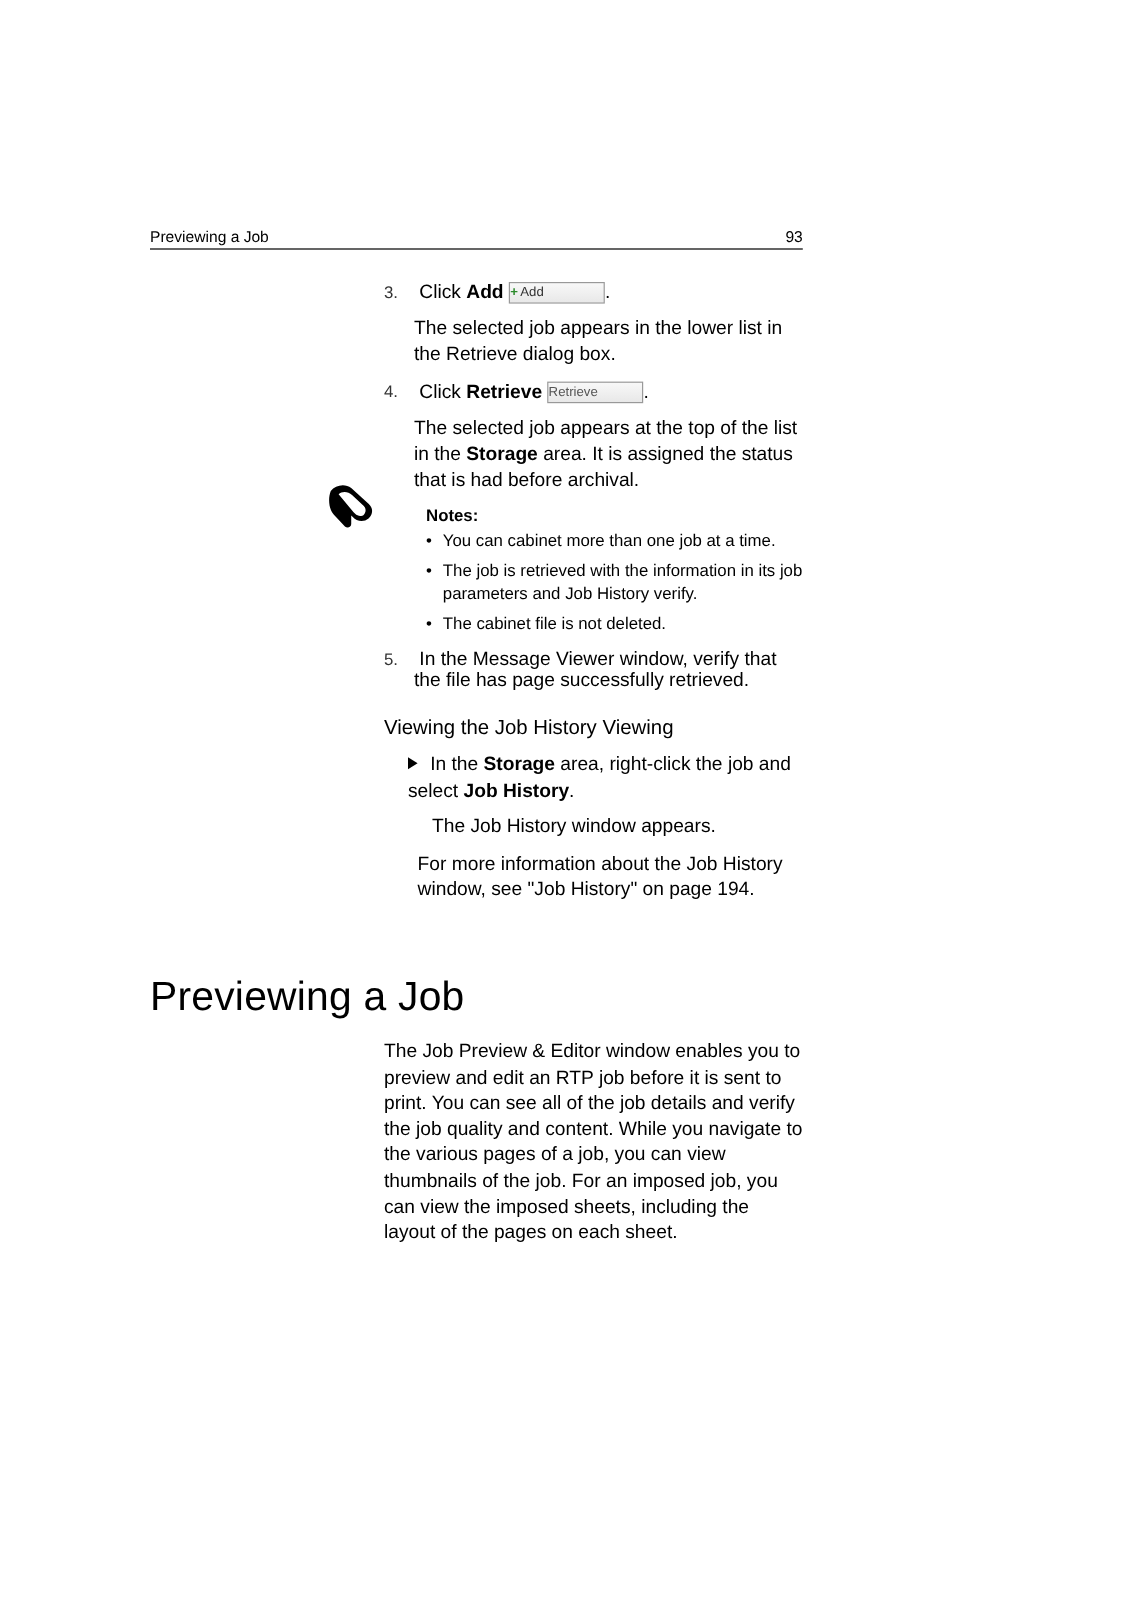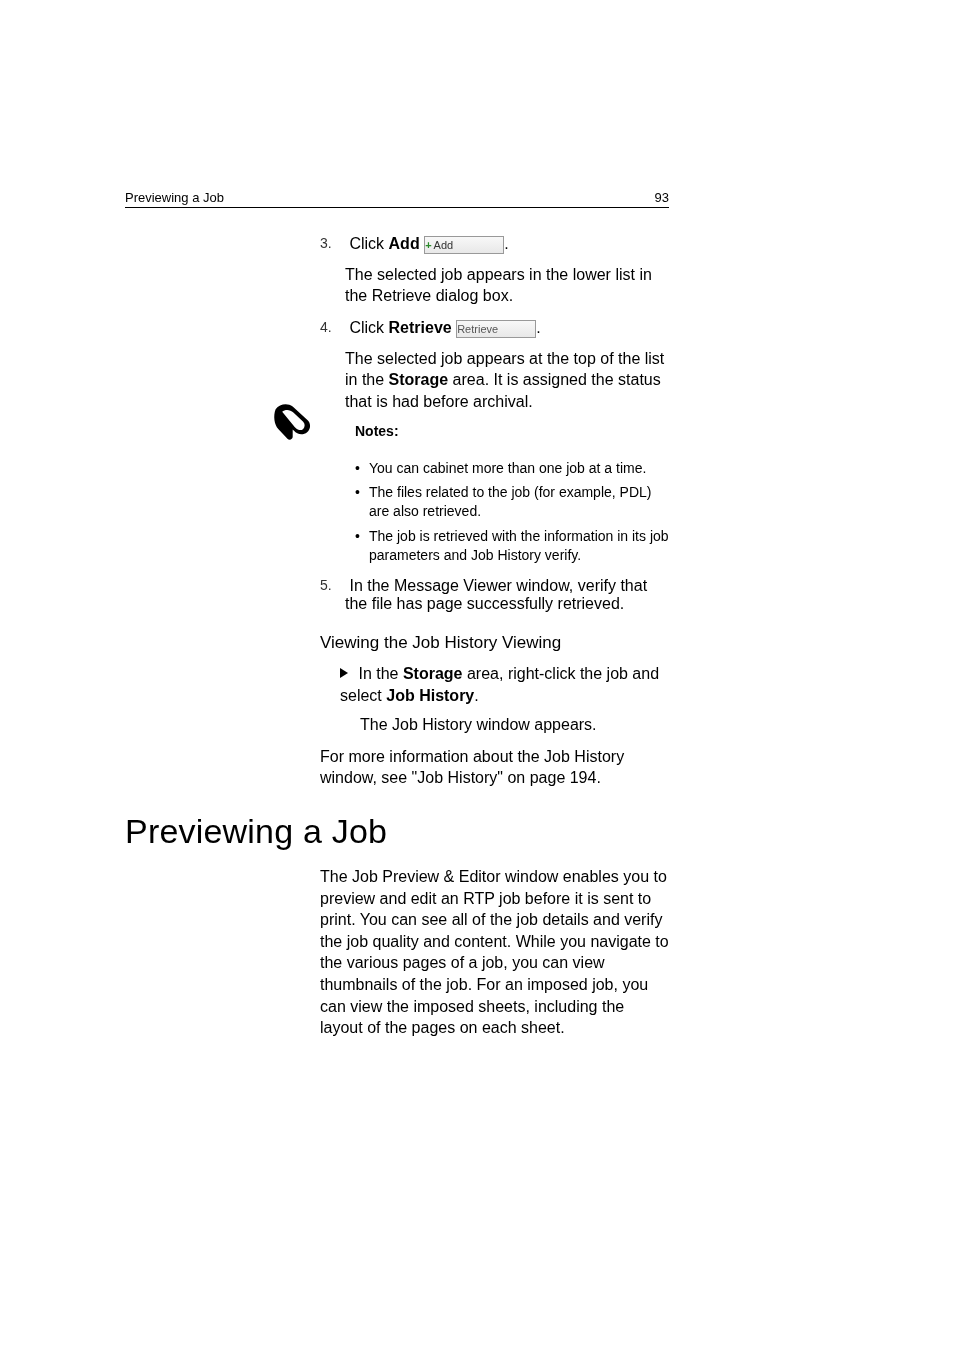--- a/index.html
+++ b/index.html
@@ -94,21 +94,21 @@
     color: #555;
   }
   .notes-block {
     margin-left: 25px;
     margin-top: 10px;
     margin-bottom: 12px;
   }
   .notes-title {
     font-weight: bold;
     font-size: 14px;
-    margin-bottom: 20px;
+    margin-bottom: 4px;
     margin-left: 10px;
   }
   ul.notes {
     list-style: none;
     margin: 0;
     padding: 0;
     font-size: 14px;
   }
   ul.notes > li {
     position: relative;
@@ -131,21 +131,21 @@
     display:inline-block;
     width: 0; height: 0;
     border-top: 5px solid transparent;
     border-bottom: 5px solid transparent;
     border-left: 8px solid #000;
     margin-right: 6px;
     vertical-align: 1px;
   }
   .indent1 { margin-left: 20px; line-height:1.35; }
   .indent2 { margin-left: 40px; margin-top:8px; line-height:1.35; }
-  .para { line-height: 1.35; margin-top: 10px; }
+  .para { line-height: 1.35; margin-top: 10px; margin-left: 28px; }
   h1.section {
     position: absolute;
     left: 125px;
     font-weight: 300;
     font-size: 34px;
     margin: 0;
     letter-spacing: 0.2px;
   }
   .chart-para {
     position: absolute;
@@ -199,22 +199,22 @@
           </span>
         </div>
         <span class="step-cont">
           <span>The selected job appears at the top of the list in the </span><span class="bold">Storage</span><span> area. It is assigned the status that is had before archival.</span>
         </span>
 
         <div class="notes-block">
           <div class="notes-title">Notes:</div>
           <ul class="notes">
             <li>You can cabinet more than one job at a time.</li>
-            <li>The files related to the job (for example, PDL) are also retrieved.</li>
             <li>The job is retrieved with the information in its job parameters and Job History verify.</li>
+            <li>The cabinet file is not deleted.</li>
           </ul>
         </div>
       </li>
 
       <li>
         <div class="step-body">
           <span class="step-num">5.</span>
           <span class="step-line">In the Message Viewer window, verify that the file has page successfully retrieved.</span>
         </div>
       </li>

